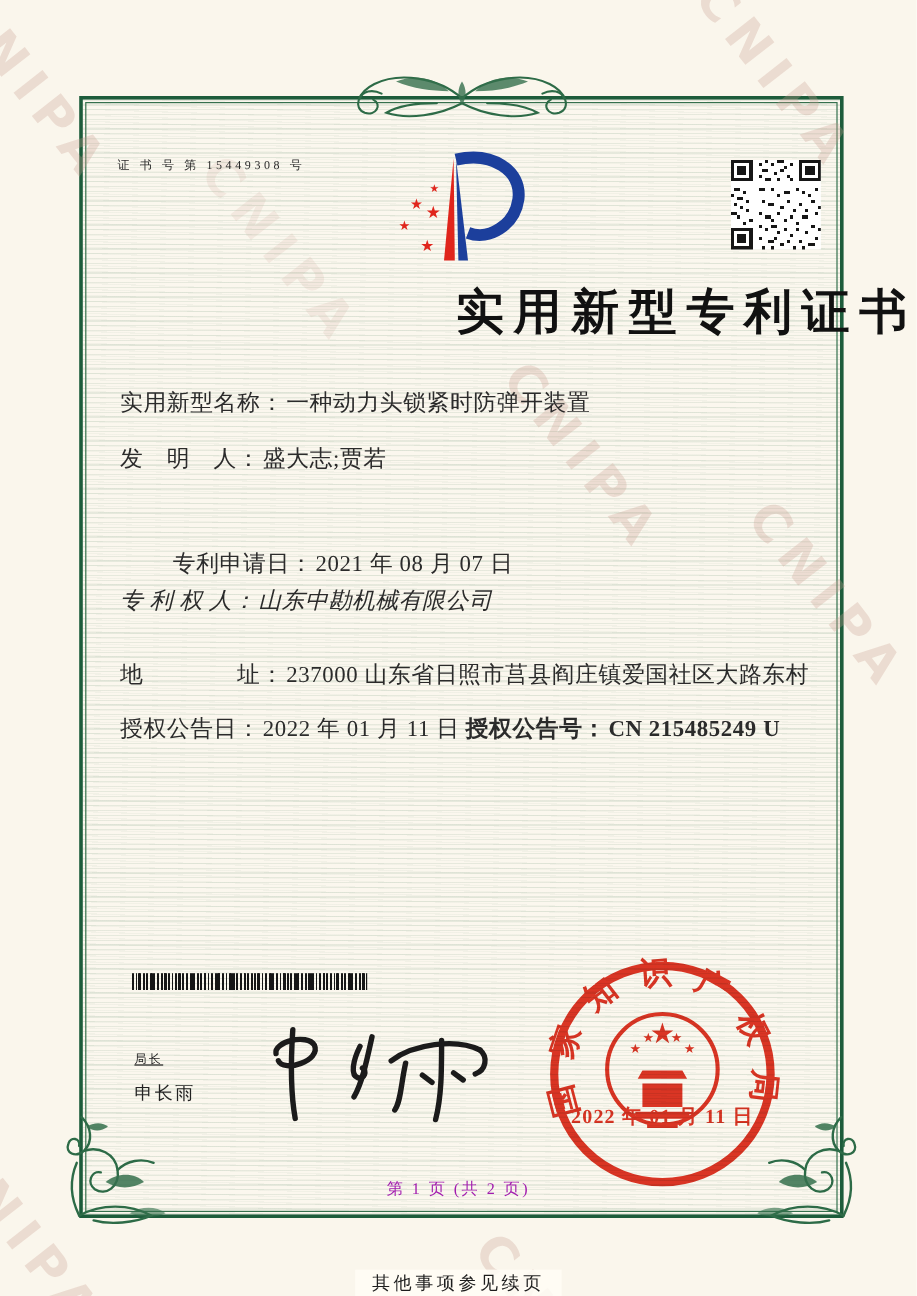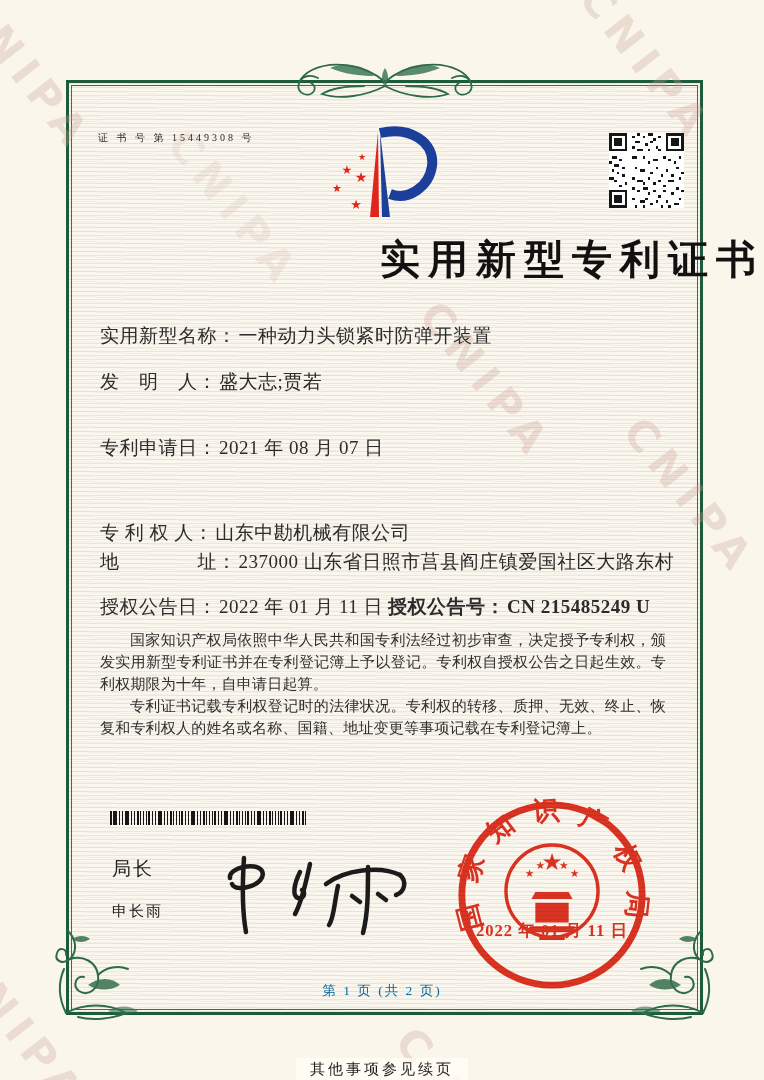--- a/index.html
+++ b/index.html
@@ -61,29 +61,29 @@
   .bodytext p { text-indent: 2em; margin: 0; }
 
   .barcode {
     position: absolute; left: 110px; top: 811px; width: 196px; height: 14px;
     background-image:
       repeating-linear-gradient(90deg, #161616 0 1.5px, rgba(0,0,0,0) 1.5px 3px),
       repeating-linear-gradient(90deg, rgba(0,0,0,0) 0 5px, #161616 5px 7px, rgba(0,0,0,0) 7px 11px);
     z-index: 3;
   }
 
-  .signer-role { position: absolute; left: 112px; top: 856px; font-size: 19px; letter-spacing: 2px; z-index: 3; }
+  .signer-role { position: absolute; left: 112px; top: 876px; font-size: 10px; letter-spacing: 2px; z-index: 3; text-decoration: underline; }
   .signer-name { position: absolute; left: 112px; top: 902px; font-size: 15px; letter-spacing: 2px; z-index: 3; }
 
   .sig { position: absolute; left: 222px; top: 848px; z-index: 3; }
   .seal { position: absolute; left: 454px; top: 797px; z-index: 5; opacity: 0.95; mix-blend-mode: multiply; }
 
   .footer-page {
     position: absolute; left: 0; right: 0; top: 982px; text-align: center;
-    font-size: 13.5px; letter-spacing: 2px; color: #0369a1; z-index: 3;
+    font-size: 13.5px; letter-spacing: 2px; color: #a21caf; z-index: 3;
   }
   .note-line { position: absolute; left: 0; right: 0; top: 1027px; text-align: center; z-index: 3; }
   .note-line span {
     display: inline-block; font-size: 15px; letter-spacing: 3px; color: #1d1d1d;
     background: rgba(255,253,246,0.85); padding: 2px 14px; margin-top: 31px;
   }
   svg { display: block; }
 </style>
 </head>
 <body>
@@ -185,40 +185,36 @@
   </svg>
 
   <div class="title">实用新型专利证书</div>
 
   <div class="row" style="top:323px;">
     <span class="lab">实用新型名称：</span><span class="val">一种动力头锁紧时防弹开装置</span>
   </div>
   <div class="row" style="top:369px;">
     <span class="lab">发　明　人：</span><span class="val">盛大志;贾若</span>
   </div>
-  <div class="row" style="top:435px;">
+  <div class="row" style="top:457px;margin-left:44px;">
     <span class="lab">专利申请日：</span><span class="val">2021 年 08 月 07 日</span>
   </div>
-  <div class="row" style="top:520px;">
+  <div class="row" style="top:488px;font-style:italic;">
     <span class="lab">专 利 权 人：</span><span class="val">山东中勘机械有限公司</span>
   </div>
   <div class="row" style="top:549px;">
     <span class="lab">地　　　　址：</span><span class="val">237000  山东省日照市莒县阎庄镇爱国社区大路东村</span>
   </div>
   <div class="row" style="top:594px; width:290px;">
     <span class="lab">授权公告日：</span><span class="val">2022 年 01 月 11 日</span>
   </div>
   <div class="row" style="top:594px; left:388px; width:290px;font-weight:bold;">
     <span class="lab">授权公告号：</span><span class="val">CN 215485249 U</span>
   </div>
 
-  <div class="bodytext">
-    <p>国家知识产权局依照中华人民共和国专利法经过初步审查，决定授予专利权，颁发实用新型专利证书并在专利登记簿上予以登记。专利权自授权公告之日起生效。专利权期限为十年，自申请日起算。</p>
-    <p>专利证书记载专利权登记时的法律状况。专利权的转移、质押、无效、终止、恢复和专利权人的姓名或名称、国籍、地址变更等事项记载在专利登记簿上。</p>
-  </div>
 
   <div class="barcode"></div>
 
   <div class="signer-role">局长</div>
   <div class="signer-name">申长雨</div>
 
   <svg class="sig" width="205" height="90" viewBox="0 0 205 90">
     <g stroke="#1b1b1b" stroke-width="4.5" fill="none" stroke-linecap="round" stroke-linejoin="round">
       <path d="M22 10 C 20 40 20 62 24 84"></path>
       <path d="M8 30 C 6 20 34 13 40 23 C 46 36 14 46 10 36"></path>

